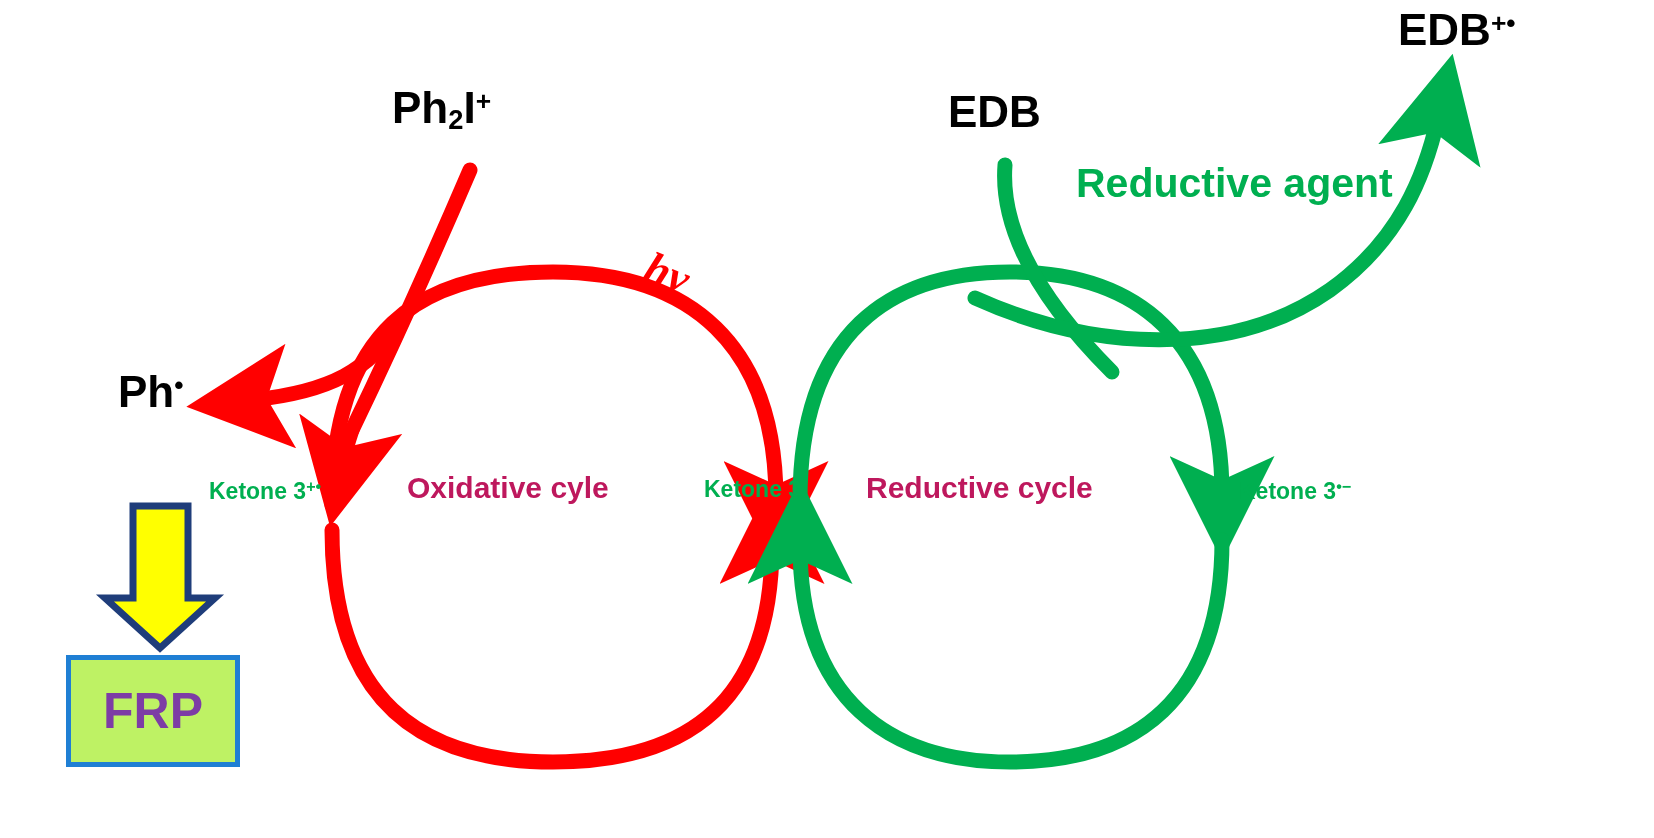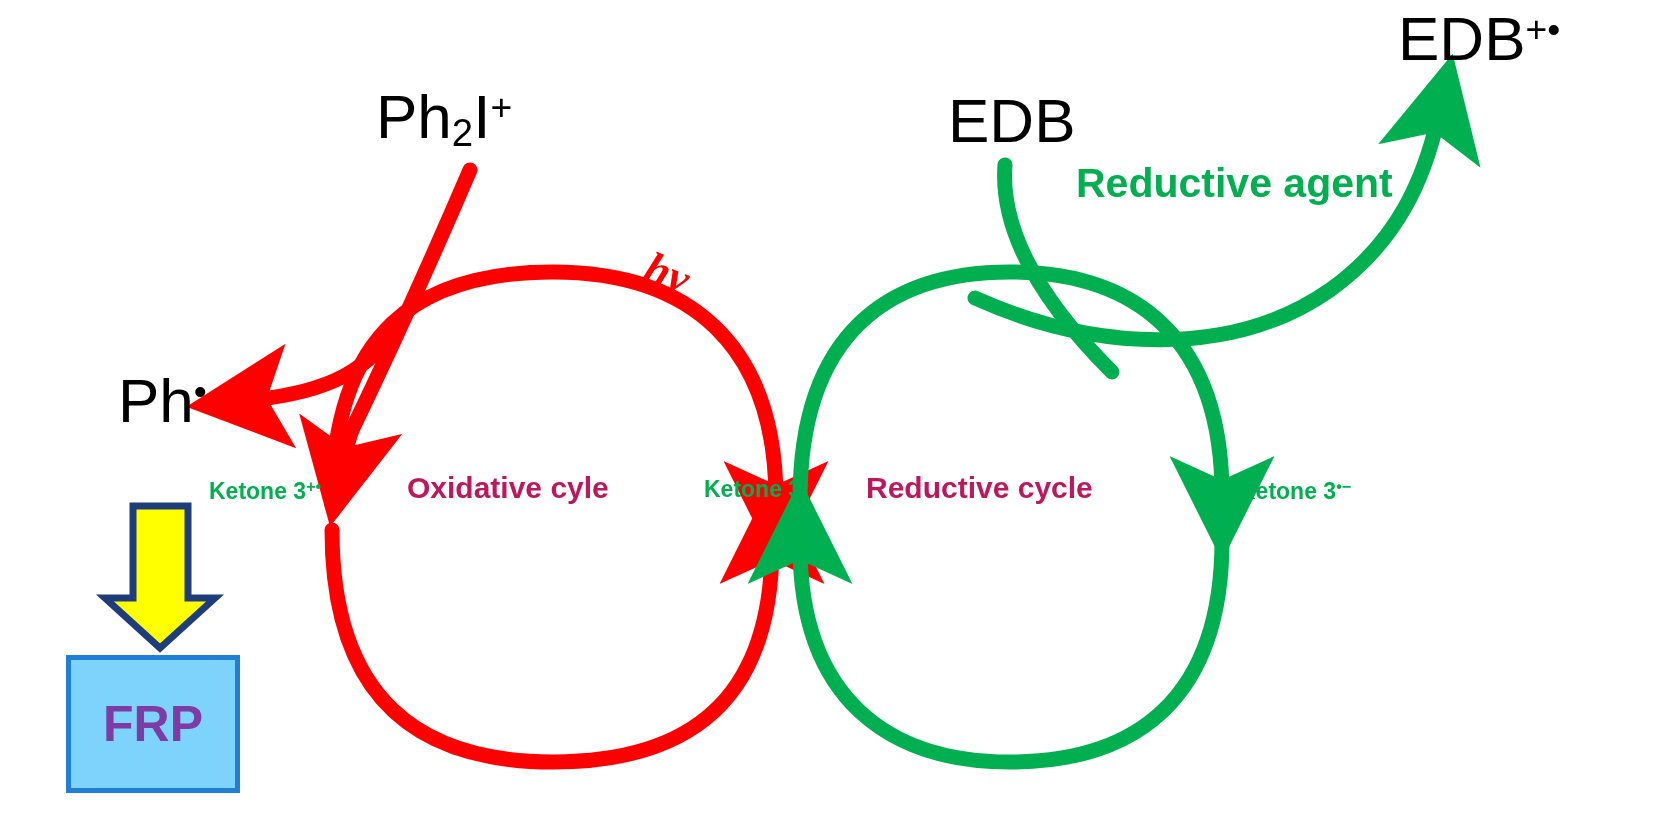--- a/index.html
+++ b/index.html
@@ -25,22 +25,22 @@
     height: 838px;
   }
   .lbl {
     position: absolute;
     white-space: nowrap;
     line-height: 1;
   }
   
   .species {
     color: #000000;
-    font-weight: 400;
-    font-size: 62px;
+    font-weight: 700;
+    font-size: 44px;
     font-family: "Liberation Sans", sans-serif;
   }
   .species sub {
     font-size: 0.62em;
     vertical-align: -0.22em;
   }
   .species sup {
     font-size: 0.60em;
     vertical-align: 0.48em;
   }
@@ -79,23 +79,23 @@
     font-family: "Liberation Serif", serif;
     transform: rotate(22deg);
     transform-origin: left top;
   }
   
   #frp-box {
     position: absolute;
     left: 66px;
     top: 655px;
     width: 174px;
-    height: 138px;
+    height: 112px;
     border: 5px solid #1F7FD4;
-    background: #7dd3fc;
+    background: #bef264;
     box-sizing: border-box;
     text-decoration: underline;
   }
   #frp-text {
     position: absolute;
     left: 0;
     top: 0;
     width: 100%;
     height: 100%;
     display: flex;
@@ -152,21 +152,21 @@
 
       <path d="M 975,298 C 1090,350 1230,360 1330,290 C 1400,240 1425,175 1438,118" fill="none" stroke="#00AF50" stroke-width="15" stroke-linecap="round" marker-end="url(#greenhead)"></path>
     </g>
 
     <g>
       <path d="M 133,506 L 188,506 L 188,598 L 215,598 L 160,648 L 105,598 L 133,598 Z" fill="#FFFF00" stroke="#1F3D7A" stroke-width="7" stroke-linejoin="miter"></path>
     </g>
 
   </svg>
 
-  <div class="lbl species" style="left:376px; top:86px;text-align:right;">
+  <div class="lbl species" style="left:392px; top:86px;text-align:right;">
     <span>Ph</span><sub>2</sub><span>I</span><sup>+</sup>
   </div>
 
 
   <div class="lbl species" style="left:118px; top:370px;">
     <span>Ph</span><sup>•</sup>
   </div>
 
   <div class="lbl photon" style="left:655px; top:245px;">hν</div>
 

